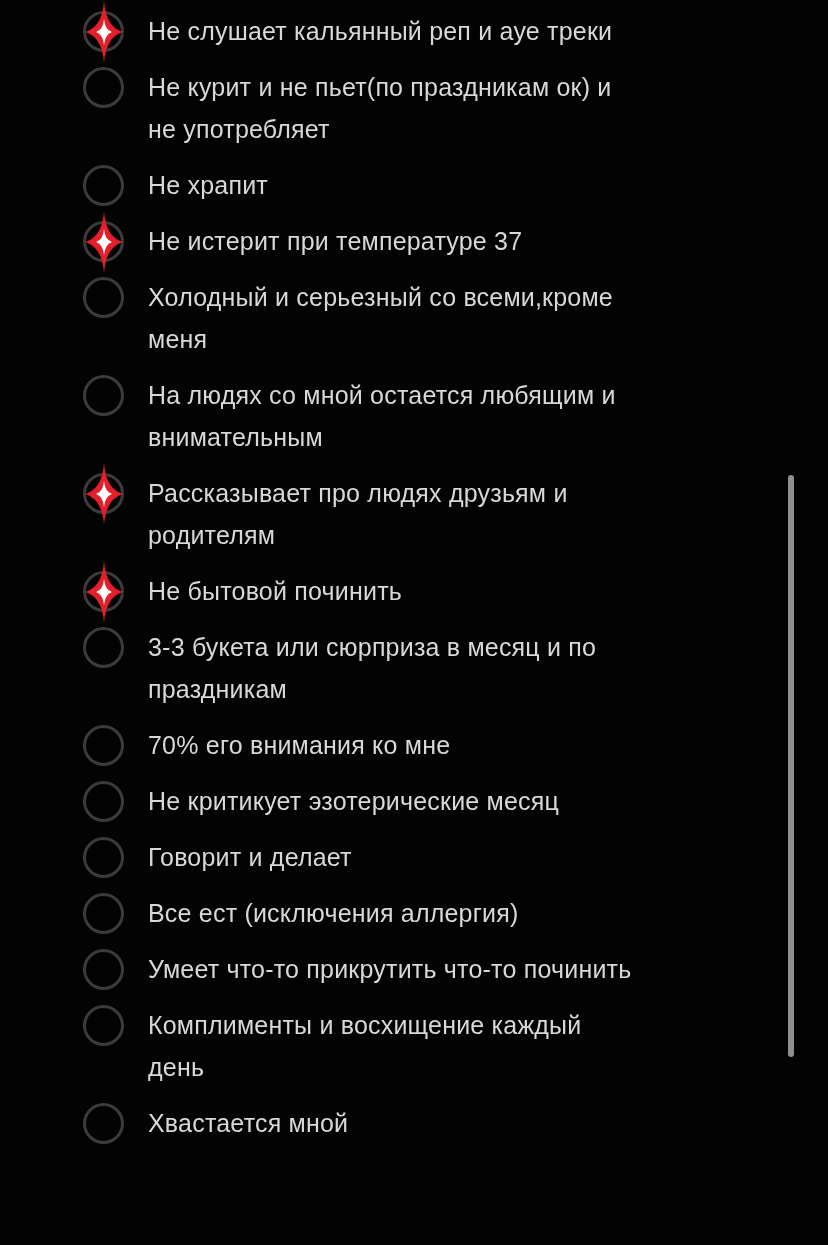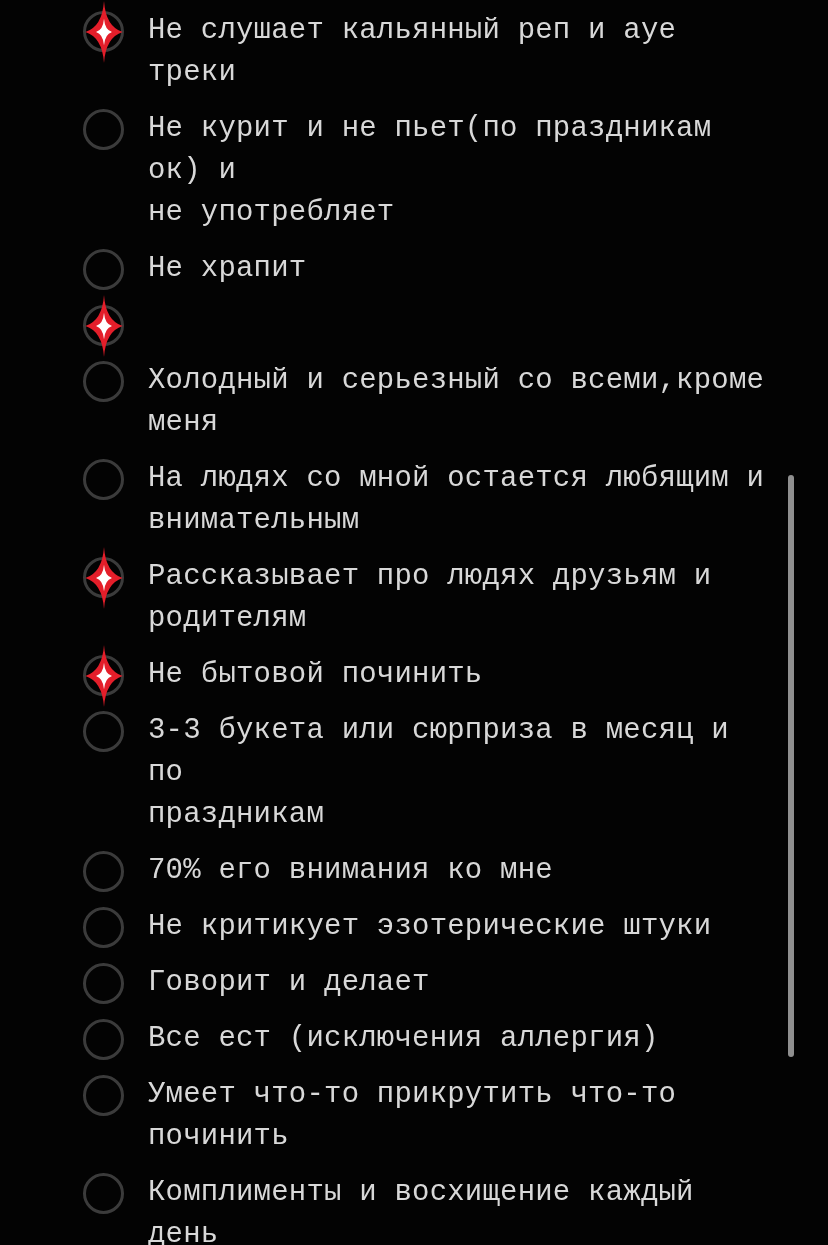--- a/index.html
+++ b/index.html
@@ -41,26 +41,25 @@
   .icon-wrap svg.star {
     position: absolute;
     width: 46px;
     height: 62px;
     left: 50%;
     top: 50%;
     transform: translate(-50%, -50%);
   }
   .label {
     color: var(--text, #d8d8d8);
-    font-size: 29px;
+    font-size: 25px;
     line-height: 42px;
     max-width: 620px;
     white-space: pre-line;
     letter-spacing: 0.2px;
-    font-family: Liberation Mono, monospace;
   }
   #scrollbar {
     position: absolute;
     left: 788px;
     top: 475px;
     width: 6px;
     height: 582px;
     border-radius: 3px;
     background: var(--scrollbar, #8f8f8f);
   }
@@ -92,20 +91,21 @@
     </span>
     <span class="label">Не храпит</span>
   </div>
       <div class="row">
     <span class="icon-wrap">
       <svg class="star" viewBox="0 0 100 140" aria-hidden="true">
         <path class="star-outer" d="M50 0 Q54 58 92 70 Q54 82 50 140 Q46 82 8 70 Q46 58 50 0 Z" fill="#e41e2a"></path>
         <path class="star-inner" d="M50 40 Q52 65 68 70 Q52 75 50 100 Q48 75 32 70 Q48 65 50 40 Z" fill="#ffffff"></path>
       </svg>
     </span>
+    <span class="label">Не истерит при температуре 37</span>
   </div>
       <div class="row">
     <span class="icon-wrap">
       
     </span>
     <span class="label">Холодный и серьезный со всеми,кроме
 меня</span>
   </div>
       <div class="row">
     <span class="icon-wrap">
@@ -143,21 +143,21 @@
       <div class="row">
     <span class="icon-wrap">
       
     </span>
     <span class="label">70% его внимания ко мне</span>
   </div>
       <div class="row">
     <span class="icon-wrap">
       
     </span>
-    <span class="label">Не критикует  эзотерические штуки</span>
+    <span class="label">Не критикует  эзотерические месяц</span>
   </div>
       <div class="row">
     <span class="icon-wrap">
       
     </span>
     <span class="label">Говорит и делает</span>
   </div>
       <div class="row">
     <span class="icon-wrap">
       

